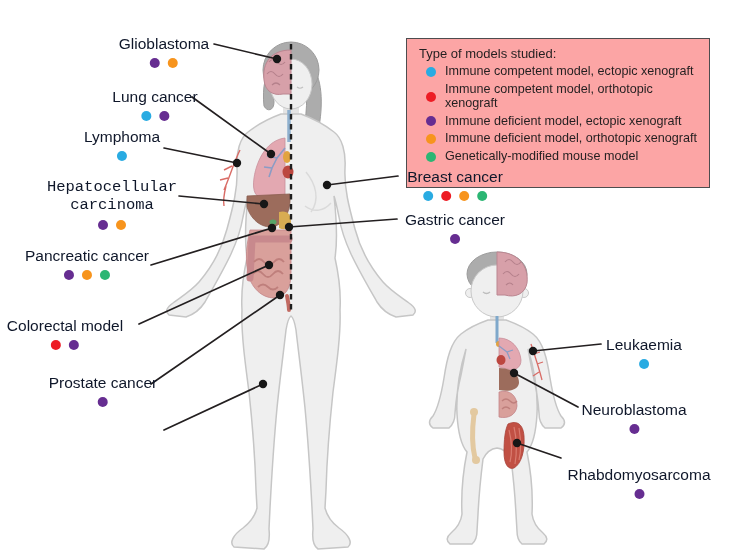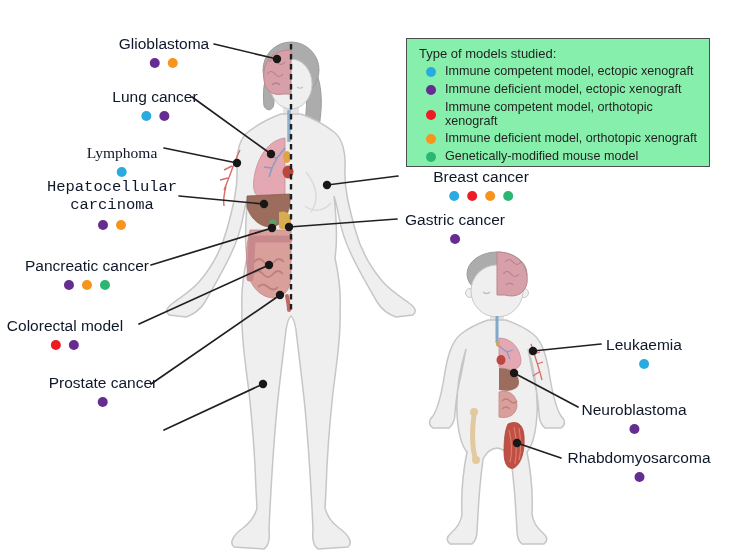--- a/index.html
+++ b/index.html
@@ -11,21 +11,21 @@
   .cancer-label {
     position:absolute; transform:translateX(-50%);
     text-align:center; font-size:15.5px; line-height:1.15;
     color:#0f172a; white-space:nowrap;
   }
   .cancer-label.wrap { white-space:normal; width:132px; }
   .dots-row { display:flex; justify-content:center; gap:8px; margin-top:5px; }
   .model-dot { width:10px; height:10px; border-radius:50%; flex:0 0 auto; }
   .legend {
     position:absolute; left:406px; top:38px; width:304px; box-sizing:border-box;
-    background:#86efac; border:1.6px solid #4D4D4F; padding:7px 10px 2px 10px;
+    background:#fca5a5; border:1.6px solid #4D4D4F; padding:7px 10px 23px 10px;
   }
   .legend-title { font-size:13px; color:#231F20; margin:0 0 2px 2px; }
   .legend-item { display:flex; align-items:center; gap:9px; margin-top:4px; margin-left:9px; }
   .legend-dot { width:10px; height:10px; border-radius:50%; flex:0 0 auto; }
   .legend-item-label { font-size:12.6px; color:#231F20; line-height:1.1; }
 </style>
 </head>
 <body>
 
 <div class="canvas">
@@ -155,28 +155,28 @@
     </g>
   </svg>
 
   <div class="legend">
     <div class="legend-title">Type of models studied:</div>
     <div class="legend-item">
       <span class="legend-dot" style="background-color: rgb(41, 171, 226);"></span>
       <span class="legend-item-label">Immune competent model, ectopic xenograft</span>
     </div>
     <div class="legend-item">
+      <span class="legend-dot" style="background-color: rgb(237, 28, 36);"></span>
+      <span class="legend-item-label">Immune competent model, orthotopic xenograft</span>
+    </div>
+    <div class="legend-item">
       <span class="legend-dot" style="background-color: rgb(102, 45, 145);"></span>
       <span class="legend-item-label">Immune deficient model, ectopic xenograft</span>
     </div>
     <div class="legend-item">
-      <span class="legend-dot" style="background-color: rgb(237, 28, 36);"></span>
-      <span class="legend-item-label">Immune competent model, orthotopic xenograft</span>
-    </div>
-    <div class="legend-item">
       <span class="legend-dot" style="background-color: rgb(247, 148, 29);"></span>
       <span class="legend-item-label">Immune deficient model, orthotopic xenograft</span>
     </div>
     <div class="legend-item">
       <span class="legend-dot" style="background-color: rgb(43, 182, 115);"></span>
       <span class="legend-item-label">Genetically-modified mouse model</span>
     </div>
   </div>
 
   <div class="cancer-label" style="left:164px; top:35px;">
@@ -186,55 +186,55 @@
         <span class="model-dot" style="background-color: rgb(247, 148, 29);"></span>
       </div>
   </div>
   <div class="cancer-label" style="left:155px; top:88px;">
     <span>Lung cancer</span>
     <div class="dots-row">
         <span class="model-dot" style="background-color: rgb(41, 171, 226);"></span>
         <span class="model-dot" style="background-color: rgb(102, 45, 145);"></span>
       </div>
   </div>
-  <div class="cancer-label" style="left:122px; top:144px;font-family:Liberation Serif, serif;">
+  <div class="cancer-label" style="left:122px; top:128px;">
     <span>Lymphoma</span>
     <div class="dots-row">
         <span class="model-dot" style="background-color: rgb(41, 171, 226);"></span>
       </div>
   </div>
   <div class="cancer-label wrap" style="left:112px; top:179px;font-family:Liberation Mono, monospace;">
     <span>Hepatocellular carcinoma</span>
     <div class="dots-row">
         <span class="model-dot" style="background-color: rgb(102, 45, 145);"></span>
         <span class="model-dot" style="background-color: rgb(247, 148, 29);"></span>
       </div>
   </div>
-  <div class="cancer-label" style="left:87px; top:257px;">
+  <div class="cancer-label" style="left:87px; top:247px;">
     <span>Pancreatic cancer</span>
     <div class="dots-row">
         <span class="model-dot" style="background-color: rgb(102, 45, 145);"></span>
         <span class="model-dot" style="background-color: rgb(247, 148, 29);"></span>
         <span class="model-dot" style="background-color: rgb(43, 182, 115);"></span>
       </div>
   </div>
   <div class="cancer-label" style="left:65px; top:317px;">
     <span>Colorectal model</span>
     <div class="dots-row">
         <span class="model-dot" style="background-color: rgb(237, 28, 36);"></span>
         <span class="model-dot" style="background-color: rgb(102, 45, 145);"></span>
       </div>
   </div>
   <div class="cancer-label" style="left:91px; top:374px;margin-left:12px;">
     <span>Prostate cancer</span>
     <div class="dots-row">
         <span class="model-dot" style="background-color: rgb(102, 45, 145);"></span>
       </div>
   </div>
-  <div class="cancer-label" style="left:455px; top:168px;margin-left:26px;">
+  <div class="cancer-label" style="left:455px; top:168px;">
     <span>Breast cancer</span>
     <div class="dots-row">
         <span class="model-dot" style="background-color: rgb(41, 171, 226);"></span>
         <span class="model-dot" style="background-color: rgb(237, 28, 36);"></span>
         <span class="model-dot" style="background-color: rgb(247, 148, 29);"></span>
         <span class="model-dot" style="background-color: rgb(43, 182, 115);"></span>
       </div>
   </div>
   <div class="cancer-label" style="left:455px; top:211px;">
     <span>Gastric cancer</span>
@@ -247,20 +247,20 @@
     <div class="dots-row">
         <span class="model-dot" style="background-color: rgb(41, 171, 226);"></span>
       </div>
   </div>
   <div class="cancer-label" style="left:634px; top:401px;">
     <span>Neuroblastoma</span>
     <div class="dots-row">
         <span class="model-dot" style="background-color: rgb(102, 45, 145);"></span>
       </div>
   </div>
-  <div class="cancer-label" style="left:639px; top:449px;text-align:right;">
+  <div class="cancer-label" style="left:639px; top:466px;text-align:right;">
     <span>Rhabdomyosarcoma</span>
     <div class="dots-row">
         <span class="model-dot" style="background-color: rgb(102, 45, 145);"></span>
       </div>
   </div>
 
 </div>
 
 </body></html>

